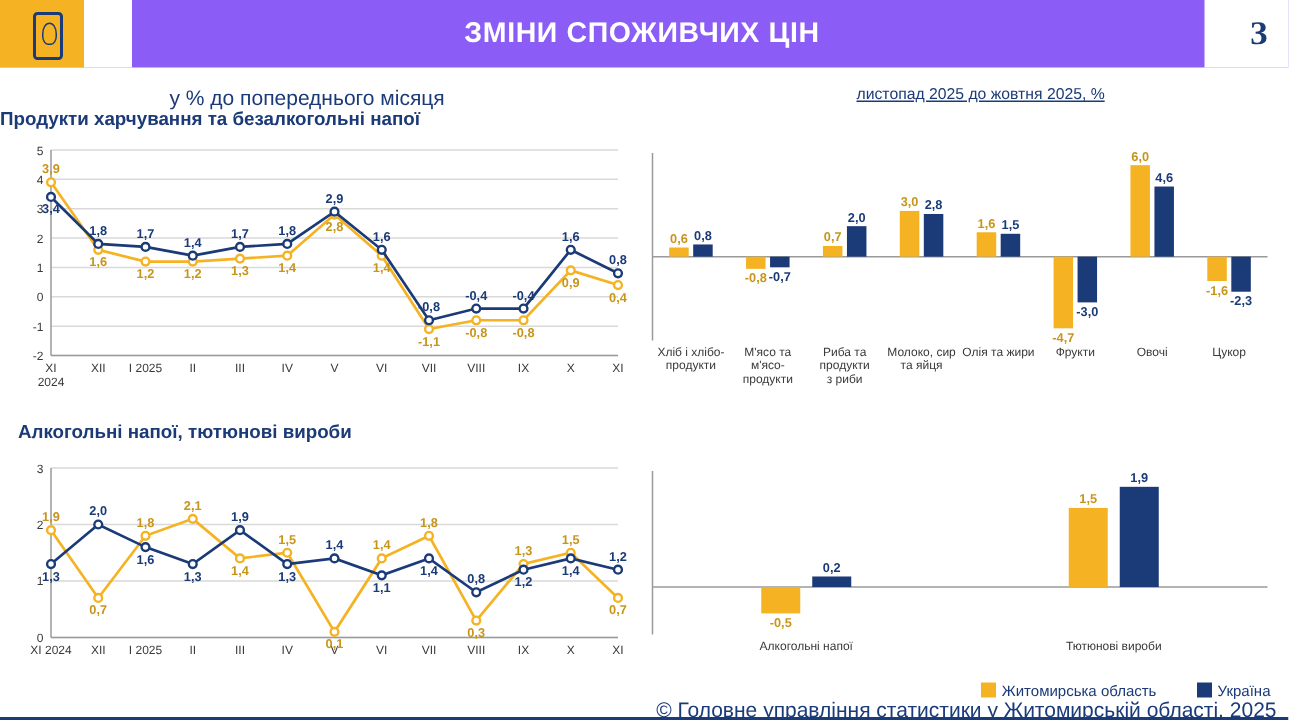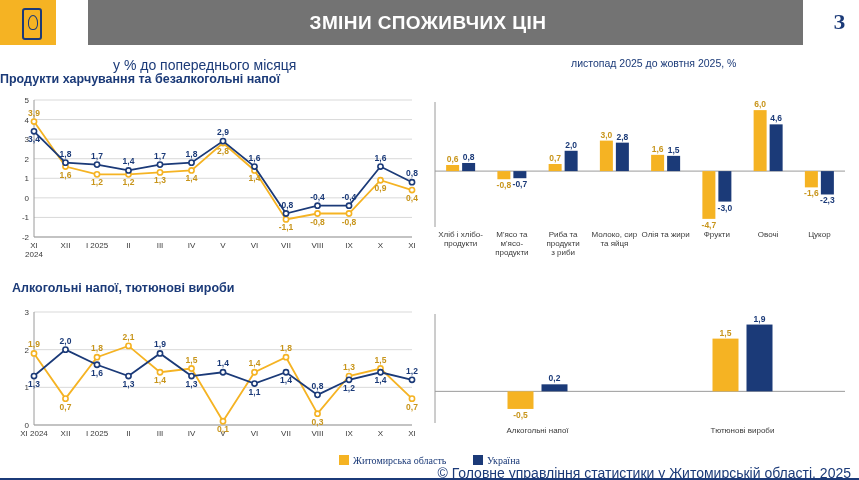--- a/index.html
+++ b/index.html
@@ -1,40 +1,40 @@
 <!DOCTYPE html>
 <html><head>
 <meta charset="utf-8">
 <style>
   html,body{margin:0;padding:0;}
   body{width:859px;height:480px;background:#ffffff;font-family:"Liberation Sans",sans-serif;overflow:hidden;position:relative;}
-  .header{position:absolute;left:0;top:0;width:859px;height:45px;background:#737373;}
+  .header{position:absolute;left:0;top:0;width:859px;height:45px;background:#8b5cf6;}
   .hdr-left{position:absolute;left:0;top:0;width:88px;height:45px;background:#ffffff;}
   .hdr-yellow{position:absolute;left:0;top:0;width:56px;height:45px;background:#f5b323;}
   .hdr-logo{position:absolute;left:22px;top:8px;width:16px;height:28px;background:#f5b323;border:2px solid #1b3a78;border-radius:3px;}
   .hdr-logo-inner{position:absolute;left:4px;top:5px;width:8px;height:13px;border:1.6px solid #1b3a78;border-radius:50% 50% 40% 40%;}
   .hdr-title{position:absolute;left:88px;top:0;width:680px;height:45px;line-height:45px;text-align:center;color:#ffffff;font-size:19px;font-weight:bold;letter-spacing:.4px;}
   .hdr-right{position:absolute;right:0;top:0;width:56px;height:45px;background:#ffffff;}
   .hdr-right-num{position:absolute;right:14px;top:9px;color:#1b3a78;font-size:22px;font-weight:bold;font-family:"Liberation Serif",serif;}
 
   .sub-left{position:absolute;left:113px;top:57px;font-size:14px;color:#1b3a78;}
-  .sub-right{position:absolute;left:571px;top:57px;font-size:10.5px;color:#1b3a78;}
+  .sub-right{position:absolute;left:571px;top:57px;font-size:10.5px;color:#1b3a78;text-decoration:underline;}
   .sect-title{position:absolute;width:859px;text-align:left;font-size:12.5px;font-weight:bold;color:#1b3a78;}
   #t1{top:72px;}
   #t2{top:281px;padding-left:12px;}
 
   .panel{position:absolute;}
   svg{display:block;}
   .tick-lbl{font-size:8px;fill:#3a3a3a;font-family:"Liberation Sans",sans-serif;}
   .val-y{font-size:8.5px;fill:#c8951b;font-weight:bold;font-family:"Liberation Sans",sans-serif;}
   .val-b{font-size:8.5px;fill:#1b3a78;font-weight:bold;font-family:"Liberation Sans",sans-serif;}
   .grid{stroke:#d9d9d9;stroke-width:1;}
   .axisline{stroke:#9a9a9a;stroke-width:1;}
 
-  .legend{position:absolute;left:0;top:455px;width:859px;text-align:center;font-size:10px;color:#1b3a78;font-family:Liberation Serif, serif;}
+  .legend{position:absolute;left:0;top:455px;width:859px;text-align:right;font-size:10px;color:#1b3a78;}
   .lg-box{display:inline-block;width:10px;height:10px;vertical-align:-1px;margin-right:4px;}
   .lg-item{margin:0 12px;}
   .footer{position:absolute;right:8px;top:465px;font-size:14px;color:#1b3a78;}
   .bottombar{position:absolute;left:0;top:478px;width:859px;height:2px;background:#1b3a78;}
 </style>
 </head>
 <body>
 
 <div class="header">
   <div class="hdr-left">

